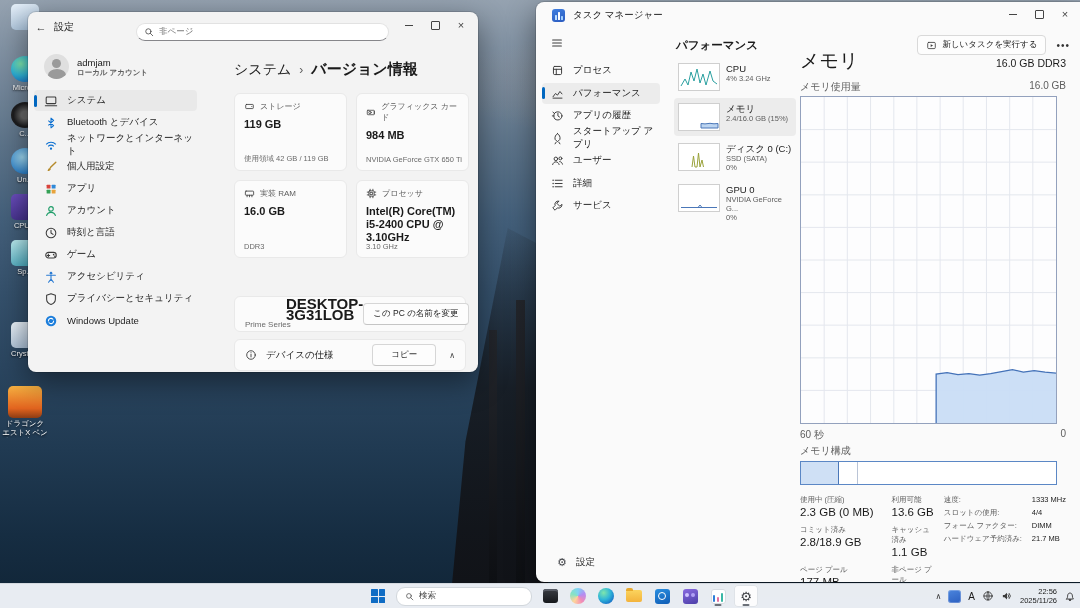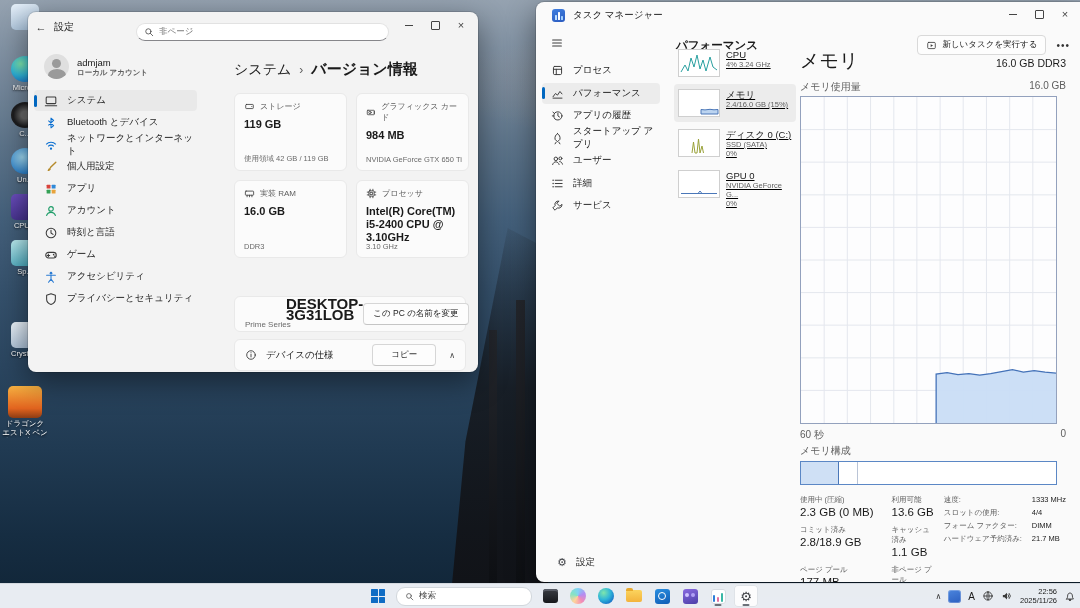--- a/index.html
+++ b/index.html
@@ -98,21 +98,21 @@
   .tmnav.sel:before{content:"";position:absolute;left:0;top:4.5px;width:3px;height:12px;border-radius:2px;background:#0067c0;}
   .tmnav .nicon{width:13px;height:13px;flex:0 0 13px;}
   #tmsettings{position:absolute;left:6px;bottom:8px;right:6px;}
 
   #tmhead{position:absolute;left:140px;right:10px;top:30px;height:26px;display:flex;align-items:center;}
   #tmhead .pt{font-size:11.5px;font-weight:bold;color:#1a1a1a;flex:1;}
   .runbtn{display:flex;align-items:center;gap:5px;background:#fdfdfd;border:1px solid #d9d9d9;border-radius:4px;
     padding:3px 8px;font-size:8.5px;color:#1a1a1a;}
   .morebtn{margin-left:10px;font-size:10px;color:#333;letter-spacing:1px;}
 
-  #perflist{position:absolute;left:138px;top:42px;width:122px;text-decoration:underline;}
+  #perflist{position:absolute;left:138px;top:56px;width:122px;}
   .perfitem{display:flex;gap:6px;padding:5px 4px;border-radius:4px;margin-bottom:2px;}
   .perfitem.sel{background:#ececec;}
   .thumb{width:40px;height:26px;background:#fff;border:1px solid #cfcfcf;flex:0 0 40px;}
   .perfitem .t1{font-size:9.5px;color:#1a1a1a;line-height:11px;}
   .perfitem .t2,.perfitem .t3{font-size:7.5px;color:#5d5d5d;line-height:9px;}
 
   #mempanel{position:absolute;left:264px;right:14px;top:46px;}
   .memtitle{display:flex;align-items:baseline;}
   .memtitle .big{font-size:19px;color:#1a1a1a;flex:1;}
   .memtitle .cap{font-size:10.5px;color:#1a1a1a;}
@@ -302,20 +302,27 @@
             <path d="M3 6h10M8 6v4.5M8 10.5L5.2 14M8 10.5l2.8 3.5" fill="none" stroke="#2b7cd3" stroke-width="1.3" stroke-linecap="round"></path>
           </svg>
           <span>アクセシビリティ</span>
         </div>
         <div class="navitem">
           <svg class="nicon" width="13" height="13" viewBox="0 0 16 16">
             <path d="M8 2l5 1.8v4.4c0 3.2-2.1 5-5 6-2.9-1-5-2.8-5-6V3.8z" class="s"></path>
           </svg>
           <span>プライバシーとセキュリティ</span>
         </div>
+        <div class="navitem">
+          <svg class="nicon" width="13" height="13" viewBox="0 0 16 16">
+            <circle cx="8" cy="8" r="6" fill="#1d7edb"></circle>
+            <path d="M5 8a3 3 0 0 1 5.2-2M11 8a3 3 0 0 1-5.2 2" stroke="#fff" fill="none" stroke-width="1.2" stroke-linecap="round"></path>
+          </svg>
+          <span>Windows Update</span>
+        </div>
       </div>
   </div>
 
   <div id="scontent">
     <div class="crumbs">
       <span class="p">システム</span>
       <span class="sep">›</span>
       <span class="c">バージョン情報</span>
     </div>
     <div class="cards" id="spec-cards">

